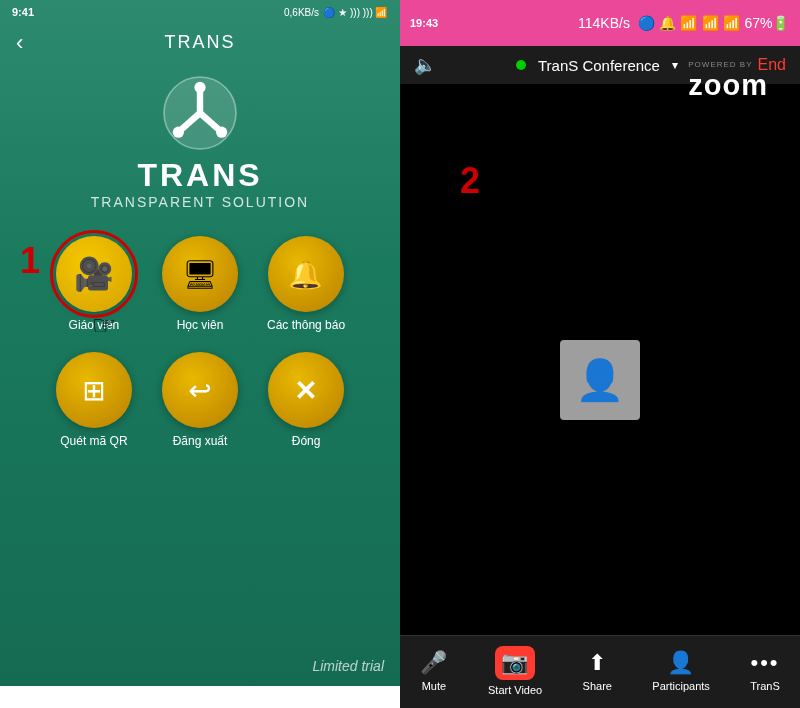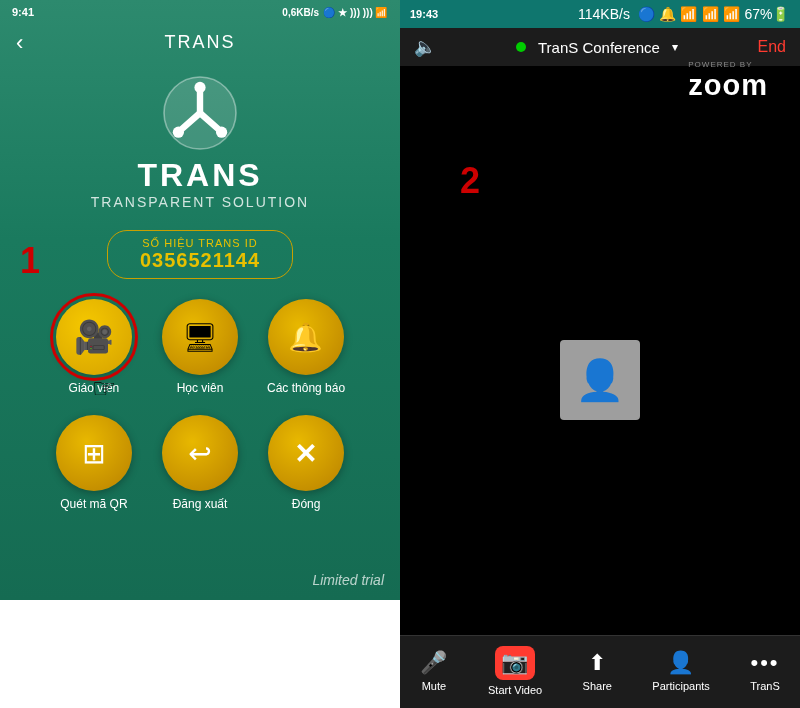--- a/index.html
+++ b/index.html
@@ -7,40 +7,40 @@
       width: 800px;
       height: 708px;
       display: flex;
       font-family: 'Arial', sans-serif;
       overflow: hidden;
     }
 
     
     .left-panel {
       width: 400px;
-      height: 600px;
+      height: 686px;
       background: linear-gradient(180deg, #2d8a6e 0%, #1a7a5e 40%, #156b52 100%);
       display: flex;
       flex-direction: column;
       align-items: center;
       position: relative;
     }
 
     .status-bar-left {
       width: 100%;
       display: flex;
       justify-content: space-between;
       align-items: center;
       padding: 6px 12px;
       font-size: 11px;
       color: white;
     }
 
     .status-bar-left .time { font-weight: bold; }
-    .status-bar-left .icons { display: flex; gap: 4px; align-items: center; font-size: 10px; font-weight: bold; }
+    .status-bar-left .icons { display: flex; gap: 4px; align-items: center; font-size: 10px; }
 
     .header-left {
       width: 100%;
       display: flex;
       align-items: center;
       justify-content: center;
       padding: 8px 0 4px;
       position: relative;
     }
     .back-arrow {
@@ -188,24 +188,24 @@
       display: flex;
       flex-direction: column;
       position: relative;
     }
 
     .status-bar-right {
       width: 100%;
       display: flex;
       justify-content: space-between;
       align-items: center;
-      padding: 6px 10px;
+      padding: 15px 10px;
       font-size: 11px;
       color: white;
-      background: #0f766e;
+      background: #ec4899;
     }
     .status-bar-right .time { font-weight: bold; }
     .status-bar-right .icons { display: flex; gap: 8px; align-items: center; font-size: 14px; }
 
     .zoom-header {
       width: 100%;
       background: #1c1c1c;
       display: flex;
       align-items: center;
       justify-content: space-between;
@@ -377,24 +377,20 @@
       <circle cx="50" cy="18" r="7" fill="white"></circle>
       <circle cx="23" cy="74" r="7" fill="white"></circle>
       <circle cx="77" cy="74" r="7" fill="white"></circle>
     </svg>
     <div class="logo-text">
       <span class="logo-brand">TRANS</span>
       <span class="logo-sub">TRANSPARENT SOLUTION</span>
     </div>
   </div>
 
-  <div class="trans-id-box">
-    <span class="trans-id-label">SỐ HIỆU TRANS ID</span>
-    <span class="trans-id-number">0356521144</span>
-  </div>
 
   <div class="step-number">1</div>
 
   <div class="buttons-grid">
 
     <div class="btn-item">
       <div class="btn-circle highlighted selected">
         <span style="font-size:32px;">🎥</span>
         <span class="cursor-hand">☞</span>
       </div>

